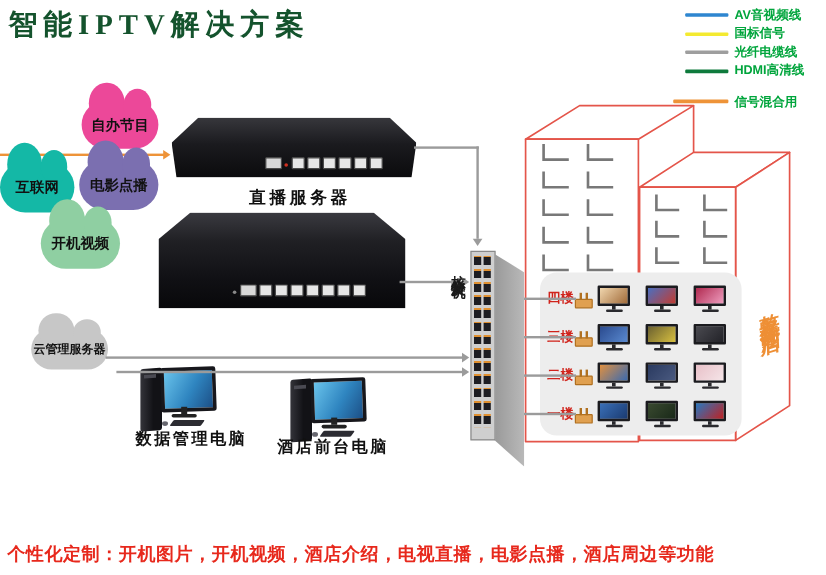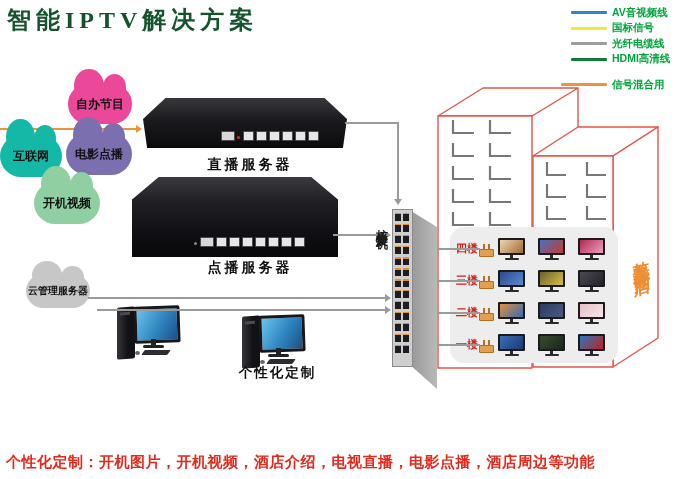--- a/index.html
+++ b/index.html
@@ -160,21 +160,20 @@
         <span class="port wide"></span>
       <span class="port"></span>
         <span class="port"></span>
         <span class="port"></span>
       <span class="port"></span>
         <span class="port"></span>
         <span class="port"></span>
         <span class="port"></span>
     </div>
   </div>
-  <div class="server-label" style="left:185px;top:259px;width:130px;">点播服务器</div>
 
   <div class="hline" style="left:345px;top:122px;width:54px;"></div>
   <div class="vline" style="left:397px;top:122px;height:77px;"></div>
   <div class="arrow-d" style="left:394px;top:199px;"></div>
 
   <div class="hline" style="left:333px;top:234px;width:52px;"></div>
   <div class="arrow-r" style="left:385px;top:231px;"></div>
 
   <div class="hline" style="left:88px;top:297px;width:297px;"></div>
   <div class="arrow-r" style="left:385px;top:294px;"></div>
@@ -301,26 +300,27 @@
   </div>
 
   <div class="pc" style="left:113px;top:303px;">
     <div class="tower"></div>
     <div class="monitor"></div>
     <div class="stand"></div>
       <div class="base"></div>
       <div class="kb"></div>
       <div class="mouse"></div>
   </div>
+  <div class="pc-label" style="left:97px;top:357px;width:125px;">数据管理电脑</div>
 
   <div class="pc" style="left:238px;top:312px;">
     <div class="tower"></div>
     <div class="monitor"></div>
     <div class="stand"></div>
       <div class="base"></div>
       <div class="kb"></div>
       <div class="mouse"></div>
   </div>
-  <div class="pc-label" style="left:220px;top:364px;width:115px;">个性化定制</div>
+  <div class="pc-label" style="left:220px;top:364px;width:115px;">酒店前台电脑</div>
 
   <div class="caption" style="color: rgb(231, 40, 28);">个性化定制：开机图片，开机视频，酒店介绍，电视直播，电影点播，酒店周边等功能</div>
 
 </div>
 
 </body></html>

